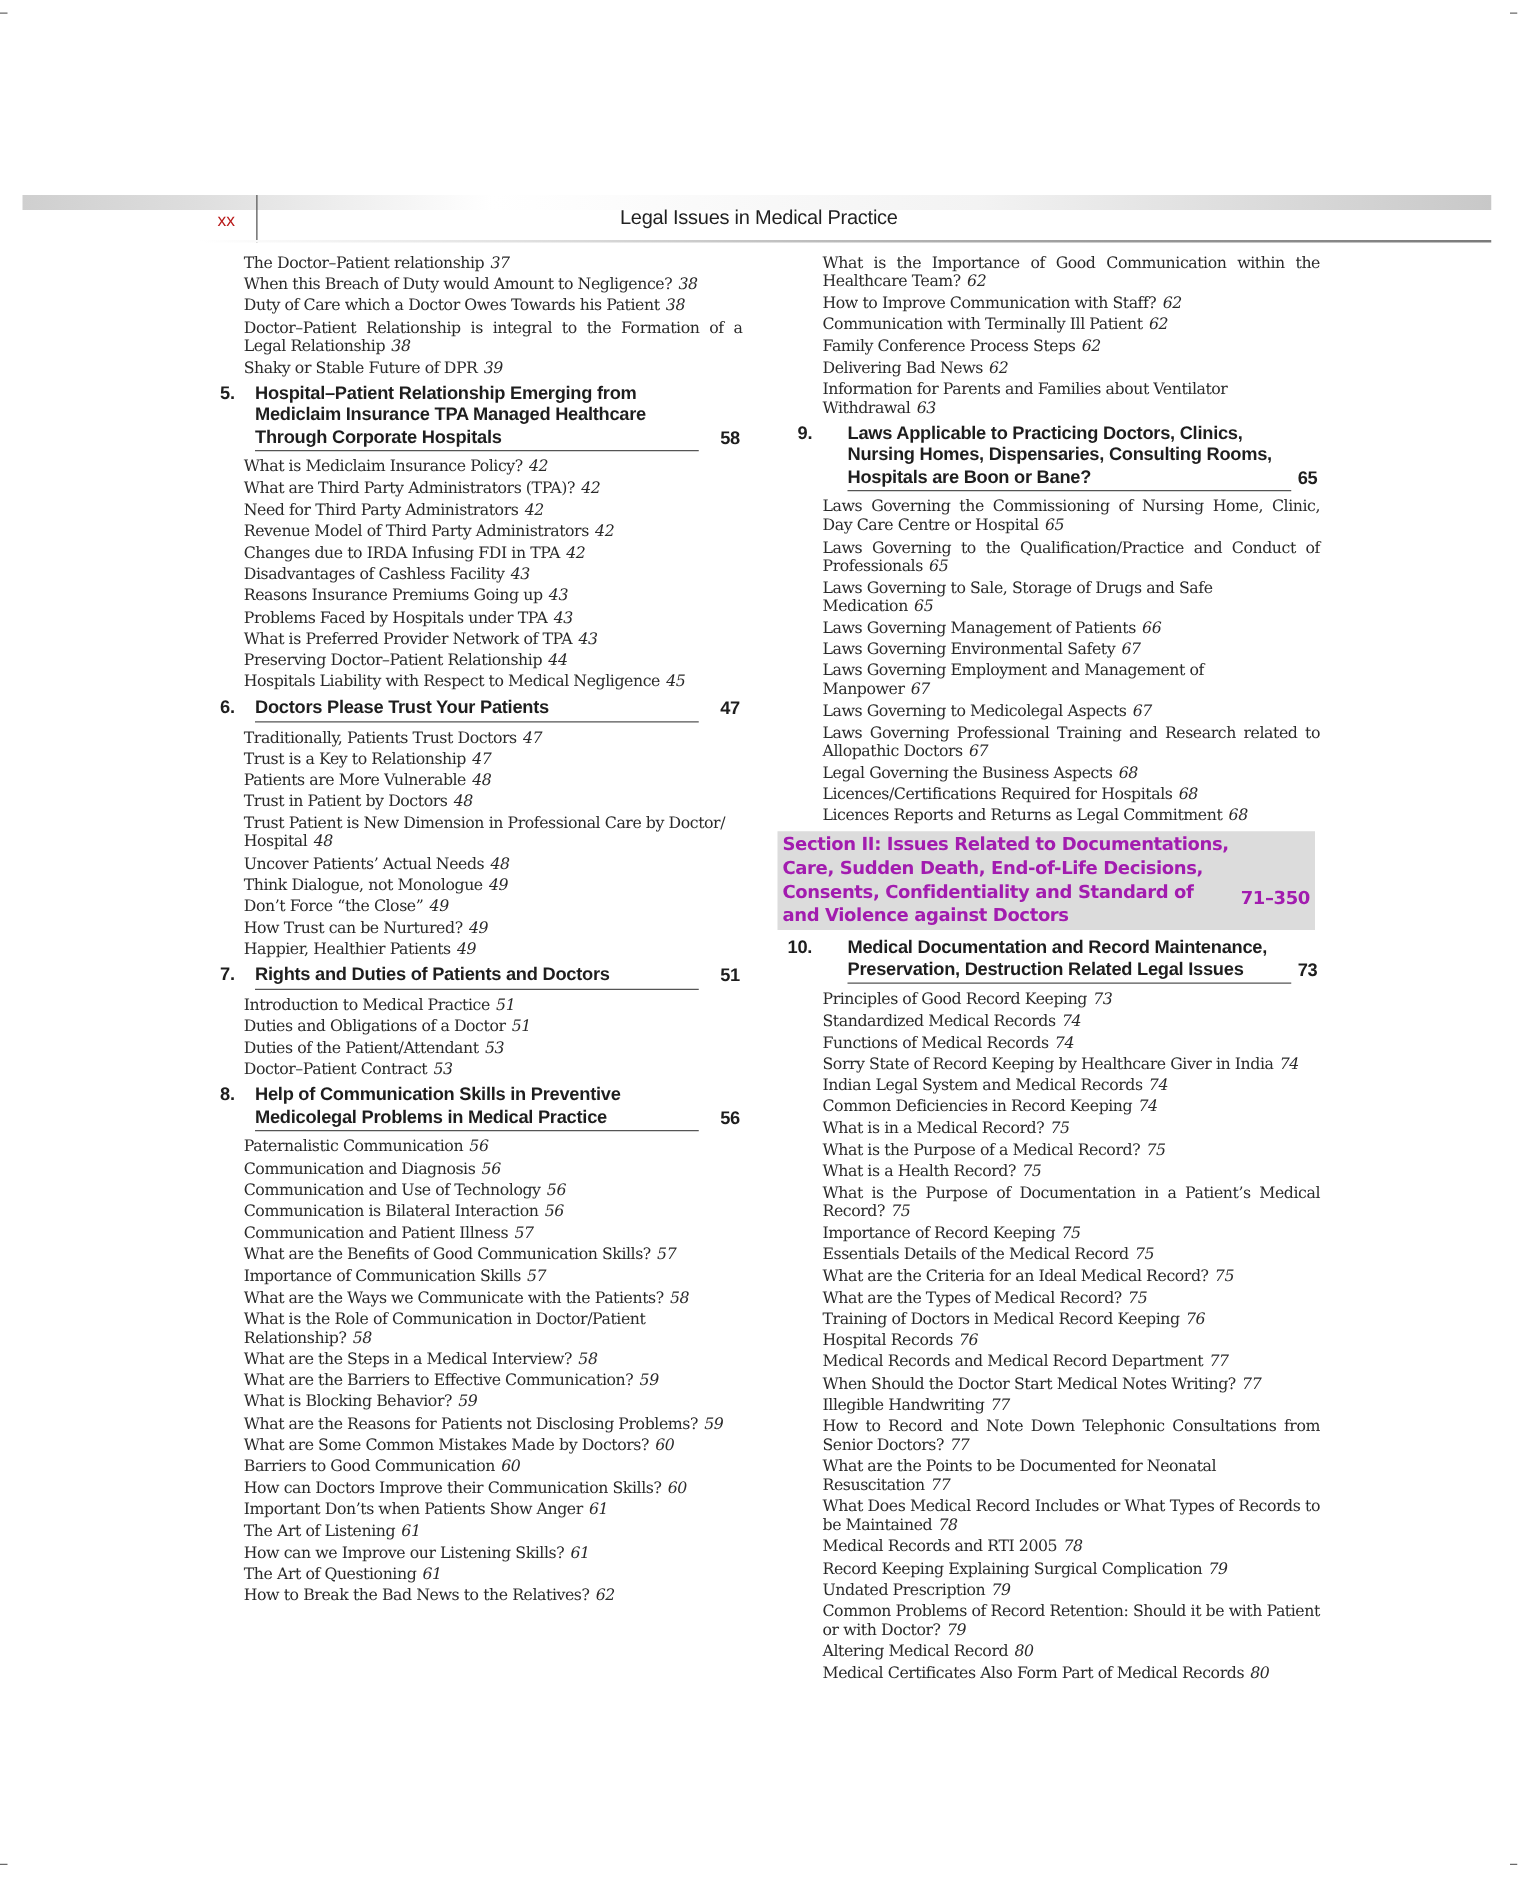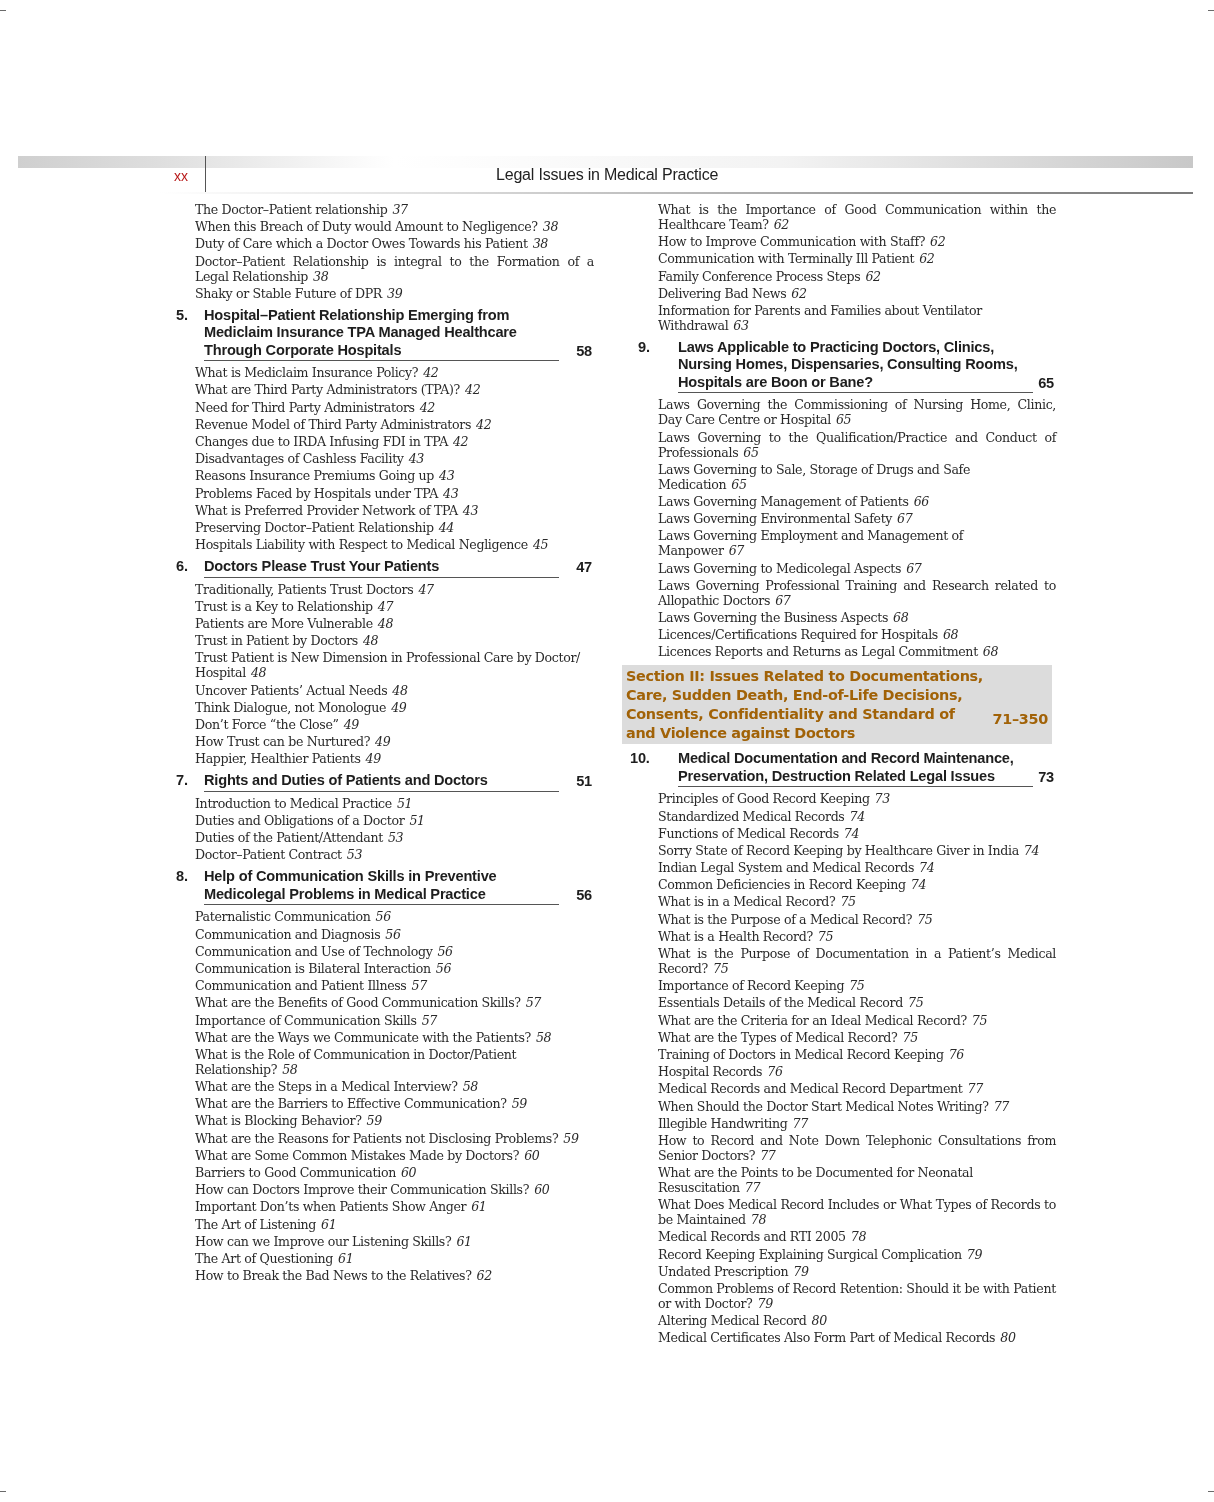--- a/index.html
+++ b/index.html
@@ -55,21 +55,21 @@
   .chapter .ttl {
     display: block; margin-left: 30px; width: 355px; padding-bottom: 1px;
     border-bottom: 1px solid #555;
   }
   .col.right .chapter .ttl { margin-left: 54px; width: 355px; }
   .chapter .cpg { position: absolute; right: 2px; bottom: 1px; }
 
   .section-box {
     background: #dcdcdc; margin: 6px 0 6px -2px; padding: 2px 4px 1px 4px;
     font-family: "DejaVu Sans", "Liberation Sans", sans-serif; font-weight: bold;
-    font-size: 14.4px; line-height: 19px; color: #a16207; position: relative; width: 422px;
+    font-size: 14.4px; line-height: 19px; color: #a21caf; position: relative; width: 422px;
     letter-spacing: -0.3px;
   }
   .section-box .spg { position: absolute; right: 4px; bottom: 15px; }
 </style>
 </head>
 <body>
 
 <div class="crop tl"></div>
 <div class="crop tr"></div>
 <div class="crop bl"></div>
@@ -175,21 +175,21 @@
     <span class="cpg">65</span>
   </div>
   <div class="entry justify"><span>Laws Governing the Commissioning of Nursing Home, Clinic, Day Care Centre or Hospital</span><span class="pg">65</span></div>
   <div class="entry justify"><span>Laws Governing to the Qualification/Practice and Conduct of Professionals</span><span class="pg">65</span></div>
   <div class="entry" style="padding-right:80px"><span>Laws Governing to Sale, Storage of Drugs and Safe Medication</span><span class="pg">65</span></div>
   <div class="entry"><span>Laws Governing Management of Patients</span><span class="pg">66</span></div>
   <div class="entry"><span>Laws Governing Environmental Safety</span><span class="pg">67</span></div>
   <div class="entry" style="padding-right:80px"><span>Laws Governing Employment and Management of Manpower</span><span class="pg">67</span></div>
   <div class="entry"><span>Laws Governing to Medicolegal Aspects</span><span class="pg">67</span></div>
   <div class="entry justify"><span>Laws Governing Professional Training and Research related to Allopathic Doctors</span><span class="pg">67</span></div>
-  <div class="entry"><span>Laws Governing the Business Aspects</span><span class="pg">68</span></div>
+  <div class="entry"><span>Legal Governing the Business Aspects</span><span class="pg">68</span></div>
   <div class="entry"><span>Licences/Certifications Required for Hospitals</span><span class="pg">68</span></div>
   <div class="entry"><span>Licences Reports and Returns as Legal Commitment</span><span class="pg">68</span></div>
 
   <div class="section-box">
     <div>Section II: Issues Related to Documentations,</div>
     <div>Care, Sudden Death, End-of-Life Decisions,</div>
     <div>Consents, Confidentiality and Standard of</div>
     <div>and Violence against Doctors</div>
     <span class="spg">71–350</span>
   </div>

